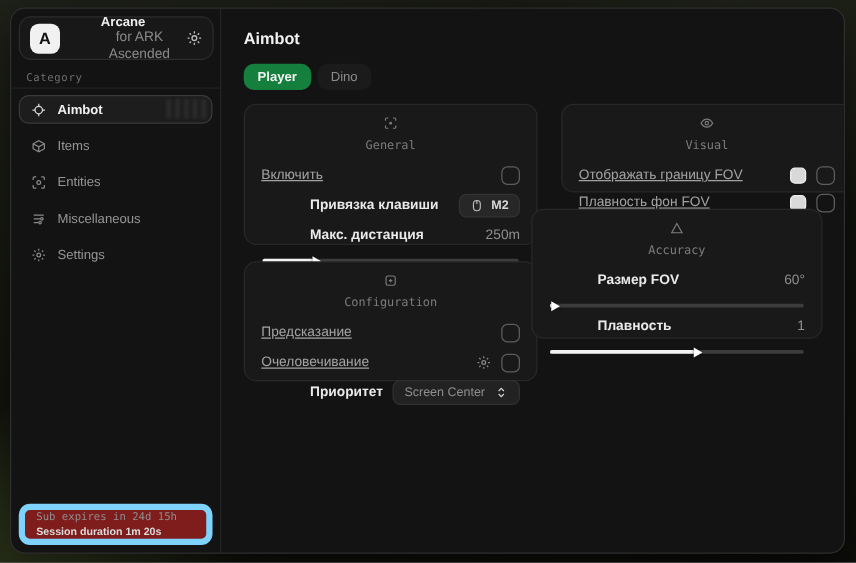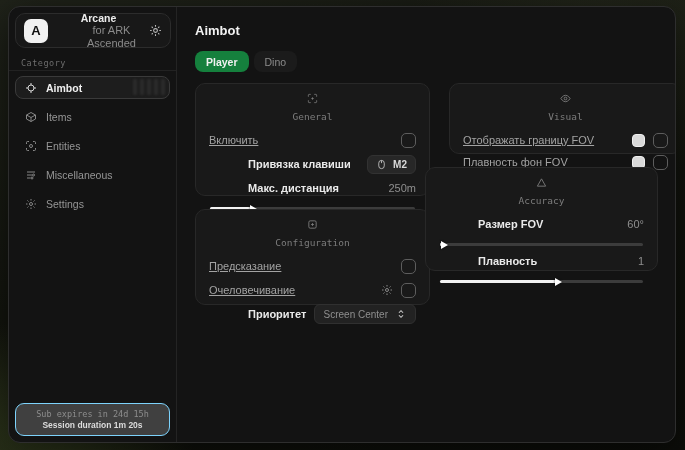--- a/index.html
+++ b/index.html
@@ -46,22 +46,22 @@
     position:relative; overflow:hidden; cursor:pointer;
   }
   .nav-item.active { background:#1d1d1d; border-color:#3a3a3a; color:#f0f0f0; font-weight:bold; }
   .nav-item .icn { display:flex; color:inherit; opacity:.9; }
   .nav-watermark {
     position:absolute; right:4px; top:2px; display:flex; gap:3px; filter:blur(1.2px); opacity:.18;
   }
   .nav-watermark i { display:block; width:4px; height:16px; background:#6b6b6b; border-radius:1px; }
   .sub-card {
     position:absolute; left:6px; right:6px; bottom:6px; height:33px;
-    background:#404040; border:1px solid #7dd3fc; border-radius:9px;
-    padding:4px 9px; display:flex; flex-direction:column; justify-content:center; gap:1px;text-align:center;
+    background:#7f1d1d; border:5px solid #7dd3fc; border-radius:9px;
+    padding:4px 9px; display:flex; flex-direction:column; justify-content:center; gap:1px;
   }
   .sub-line1 { color:#8d8d8d; font-family:"DejaVu Sans Mono", monospace; font-size:8.5px; }
   .sub-line2 { color:#dcdcdc; font-size:8.5px; font-weight:bold; }
   
   .main { position:absolute; left:168px; top:0; right:0; bottom:0; }
   .page-title { position:absolute; left:18px; top:16px; color:#f2f2f2; font-size:13px; font-weight:bold; }
   .tabs { position:absolute; left:18px; top:44px; display:flex; gap:5px; }
   .tab {
     height:21px; padding:0 11px; border-radius:8px; display:flex; align-items:center;
     font-size:10.5px; color:#8b8b8b; background:#1b1b1b; cursor:pointer;

